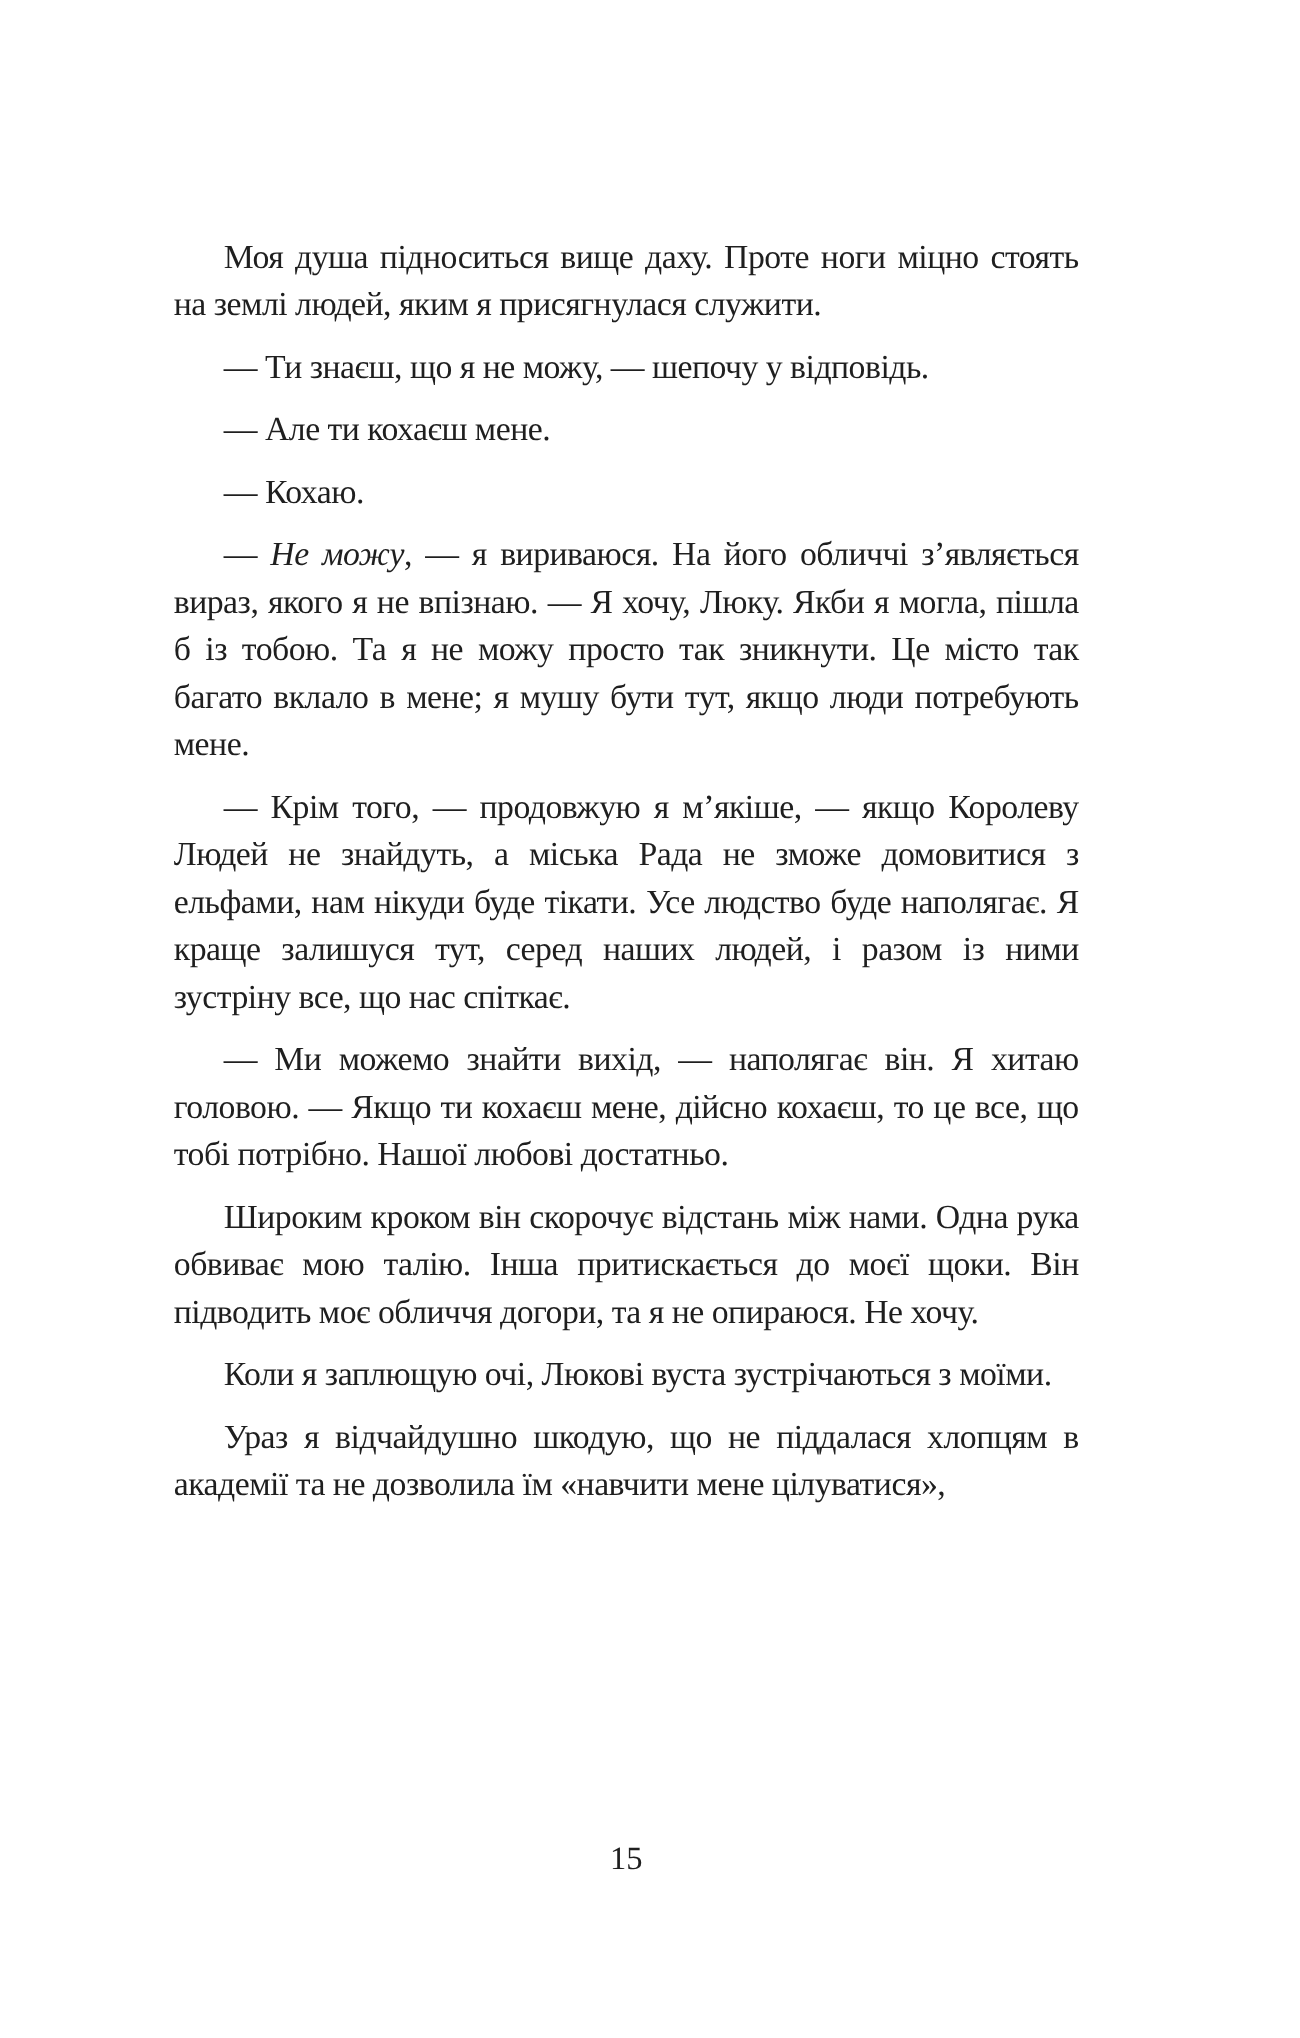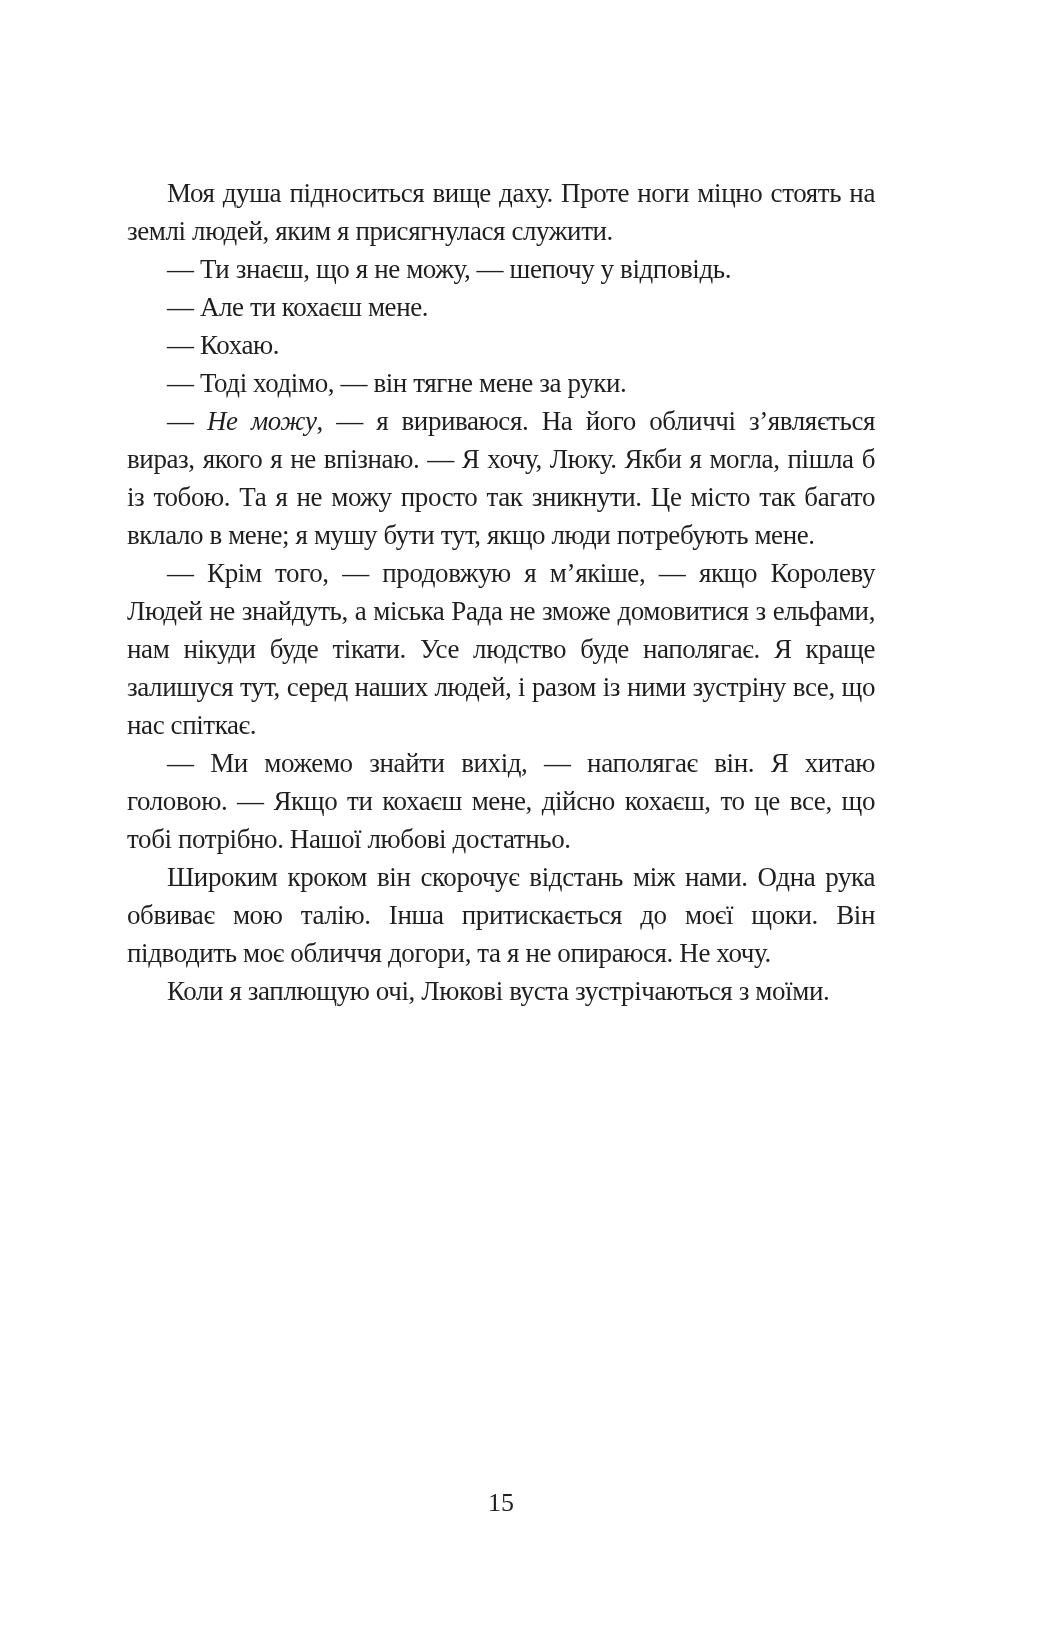--- a/index.html
+++ b/index.html
@@ -19,49 +19,48 @@
     top: 174px;
     width: 748px;
     font-family: "Liberation Serif", "DejaVu Serif", serif;
     font-size: 27px;
     line-height: 38px;
     letter-spacing: -0.4px;
     text-align: justify;
     color: #1f1f1f;
   }
   .para {
-    margin: 0;
+    margin: 12px;
     padding: 0;
     text-indent: 40px;
   }
   .italic {
     font-style: italic;
   }
   .page-number {
     position: absolute;
     top: 1472px;
     left: 127px;
     width: 748px;
     text-align: center;
     font-family: "Liberation Serif", "DejaVu Serif", serif;
     font-size: 26px;
     line-height: 30px;
     color: #1f1f1f;
-    margin-top: 16px;
   }
 </style>
 </head>
 <body style="background: rgb(255, 255, 255);">
 
 <div class="text-block" style="color: rgb(31, 31, 31);">
     <p class="para"><span class="">Моя душа підноситься вище даху. Проте ноги міцно стоять на землі людей, яким я присягнулася служити.</span></p>
     <p class="para"><span class="">— Ти знаєш, що я не можу, — шепочу у відповідь.</span></p>
     <p class="para"><span class="">— Але ти кохаєш мене.</span></p>
     <p class="para"><span class="">— Кохаю.</span></p>
-    <p class="para"><span class="">— Тоді ходімо, — він тягне мене за руки.</span></p>
     <p class="para"><span class="">— </span><span class="italic">Не можу</span><span class="">, — я вириваюся. На його обличчі з’являється вираз, якого я не впізнаю. — Я хочу, Люку. Якби я могла, пішла б із тобою. Та я не можу просто так зникнути. Це місто так багато вклало в мене; я мушу бути тут, якщо люди потребують мене.</span></p>
     <p class="para"><span class="">— Крім того, — продовжую я м’якіше, — якщо Королеву Людей не знайдуть, а міська Рада не зможе домовитися з ельфами, нам нікуди буде тікати. Усе людство буде наполягає. Я краще залишуся тут, серед наших людей, і разом із ними зустріну все, що нас спіткає.</span></p>
     <p class="para"><span class="">— Ми можемо знайти вихід, — наполягає він. Я хитаю головою. — Якщо ти кохаєш мене, дійсно кохаєш, то це все, що тобі потрібно. Нашої любові достатньо.</span></p>
     <p class="para"><span class="">Широким кроком він скорочує відстань між нами. Одна рука обвиває мою талію. Інша притискається до моєї щоки. Він підводить моє обличчя догори, та я не опираюся. Не хочу.</span></p>
     <p class="para"><span class="">Коли я заплющую очі, Люкові вуста зустрічаються з моїми.</span></p>
+    <p class="para"><span class="">Ураз я відчайдушно шкодую, що не піддалася хлопцям в академії та не дозволила їм «навчити мене цілуватися»,</span></p>
   </div>
 
 <div class="page-number">15</div>
 
 </body></html>

